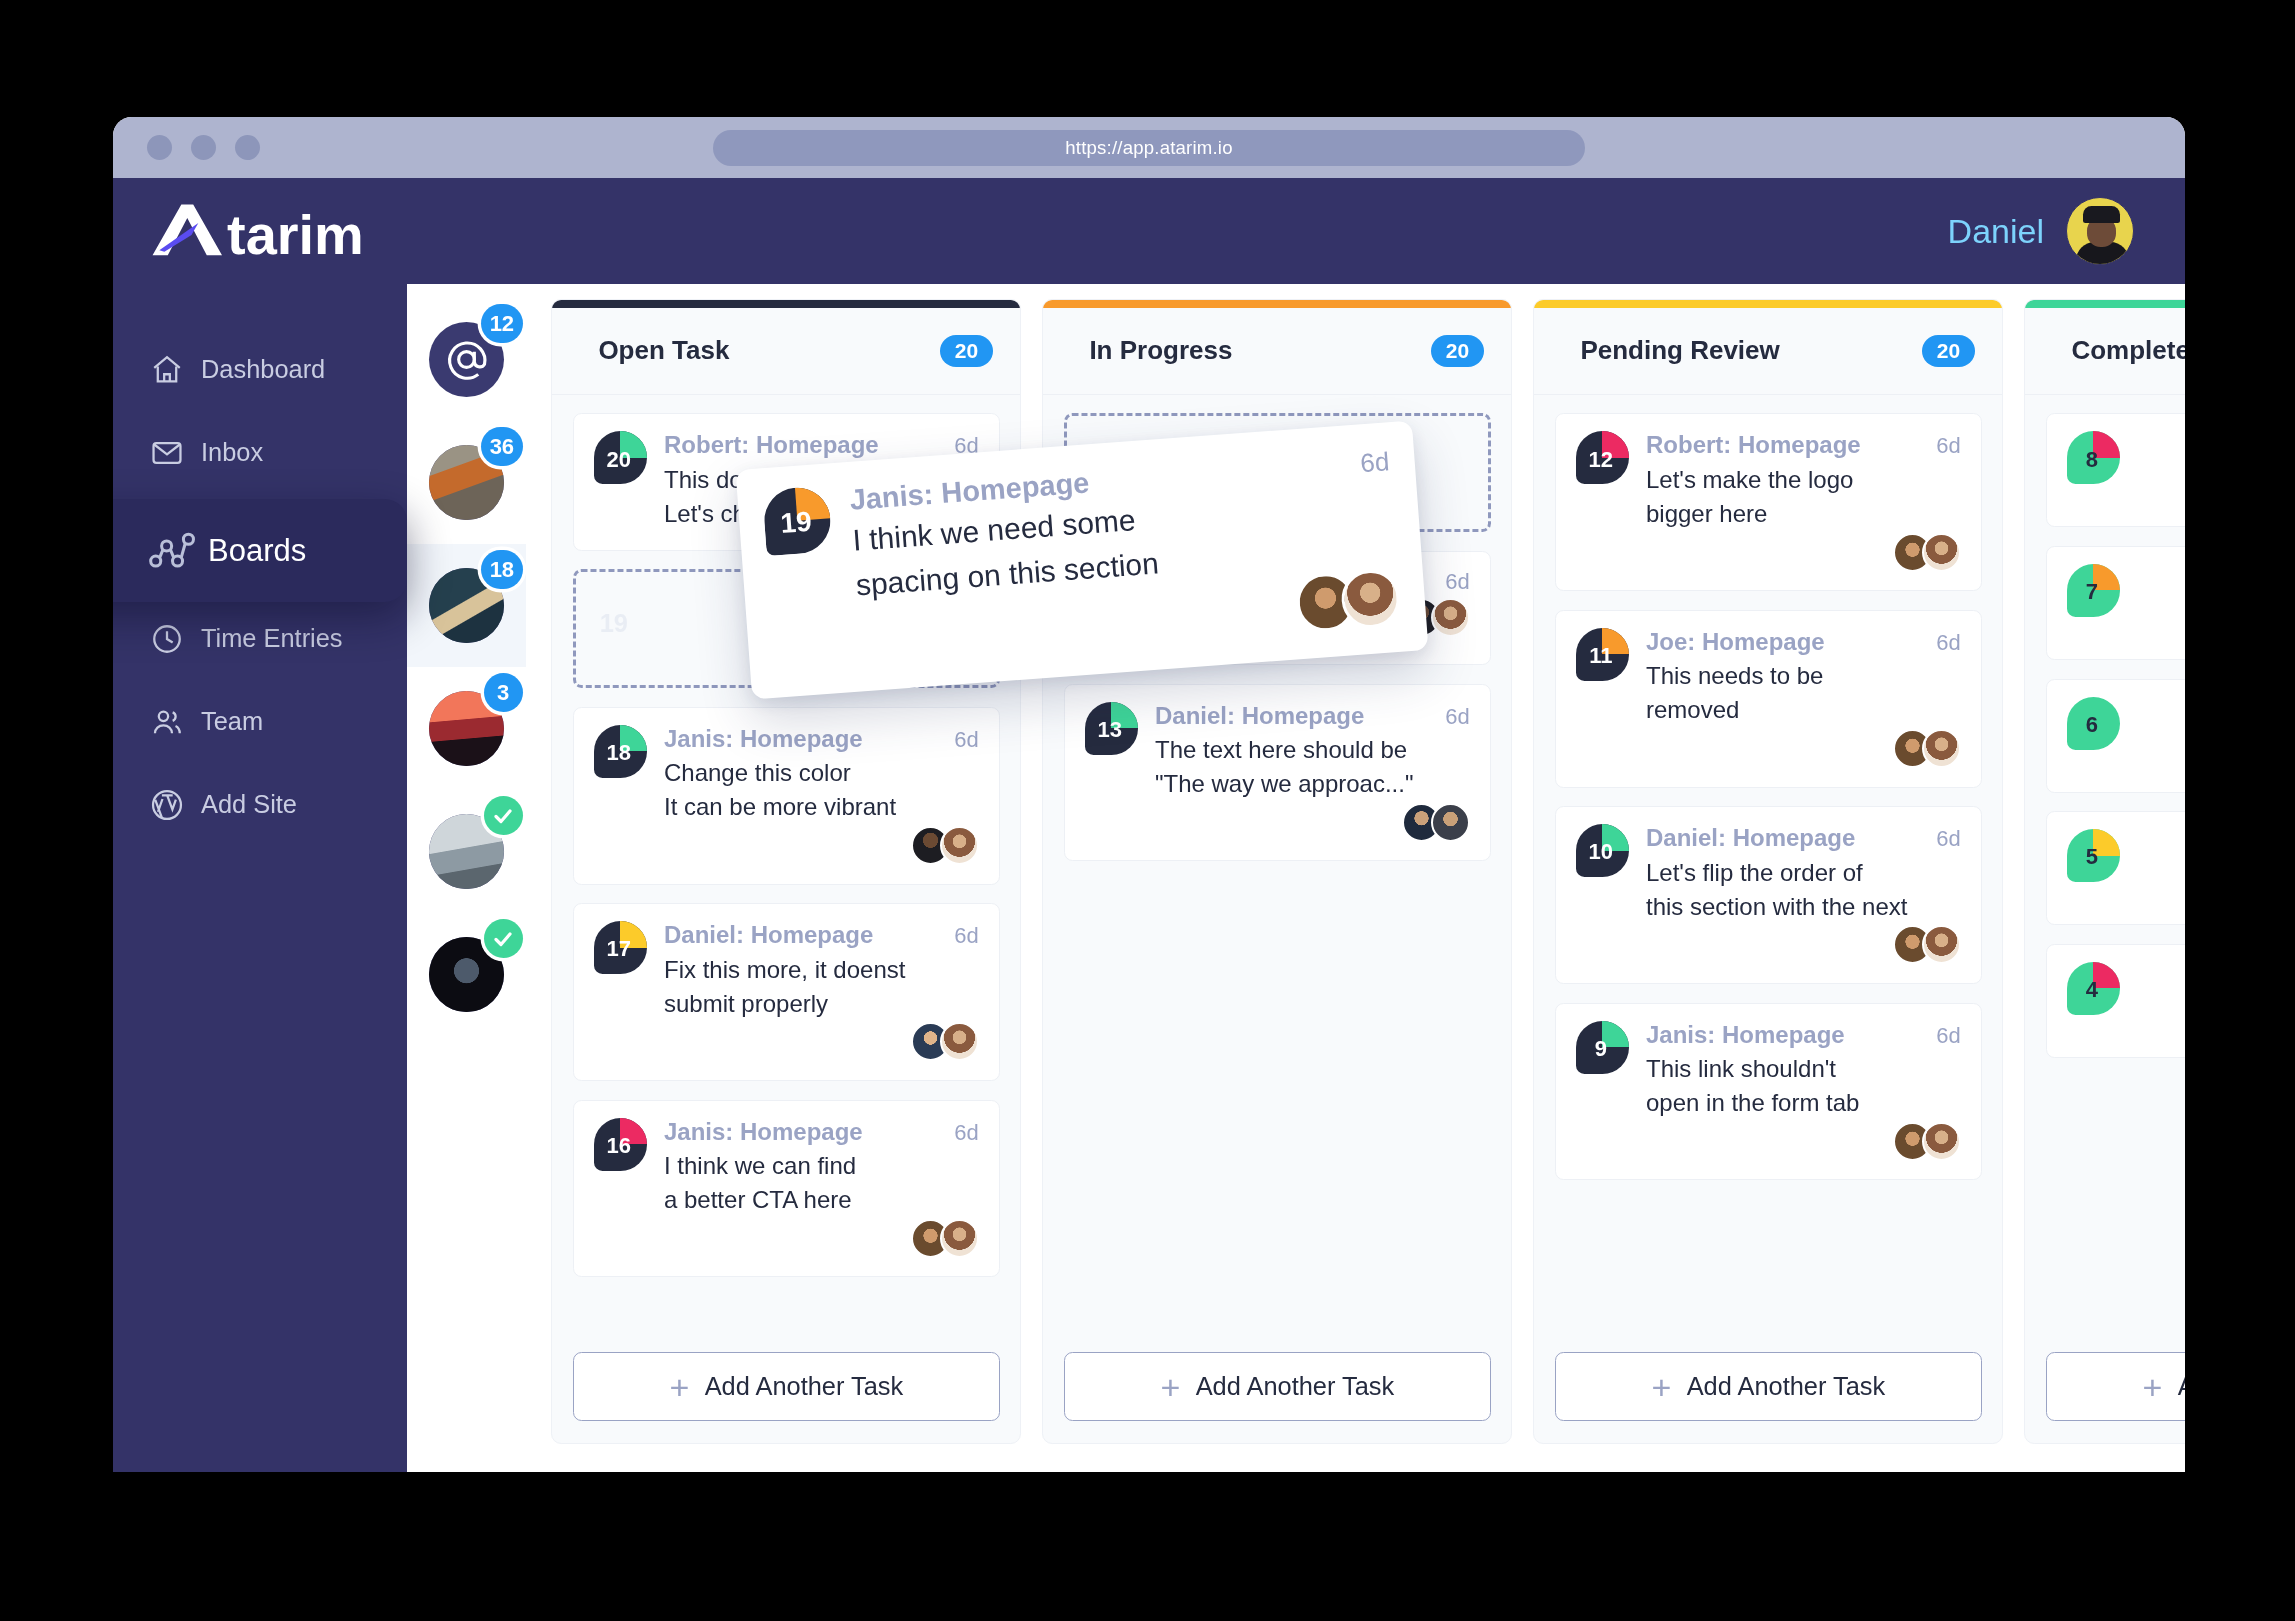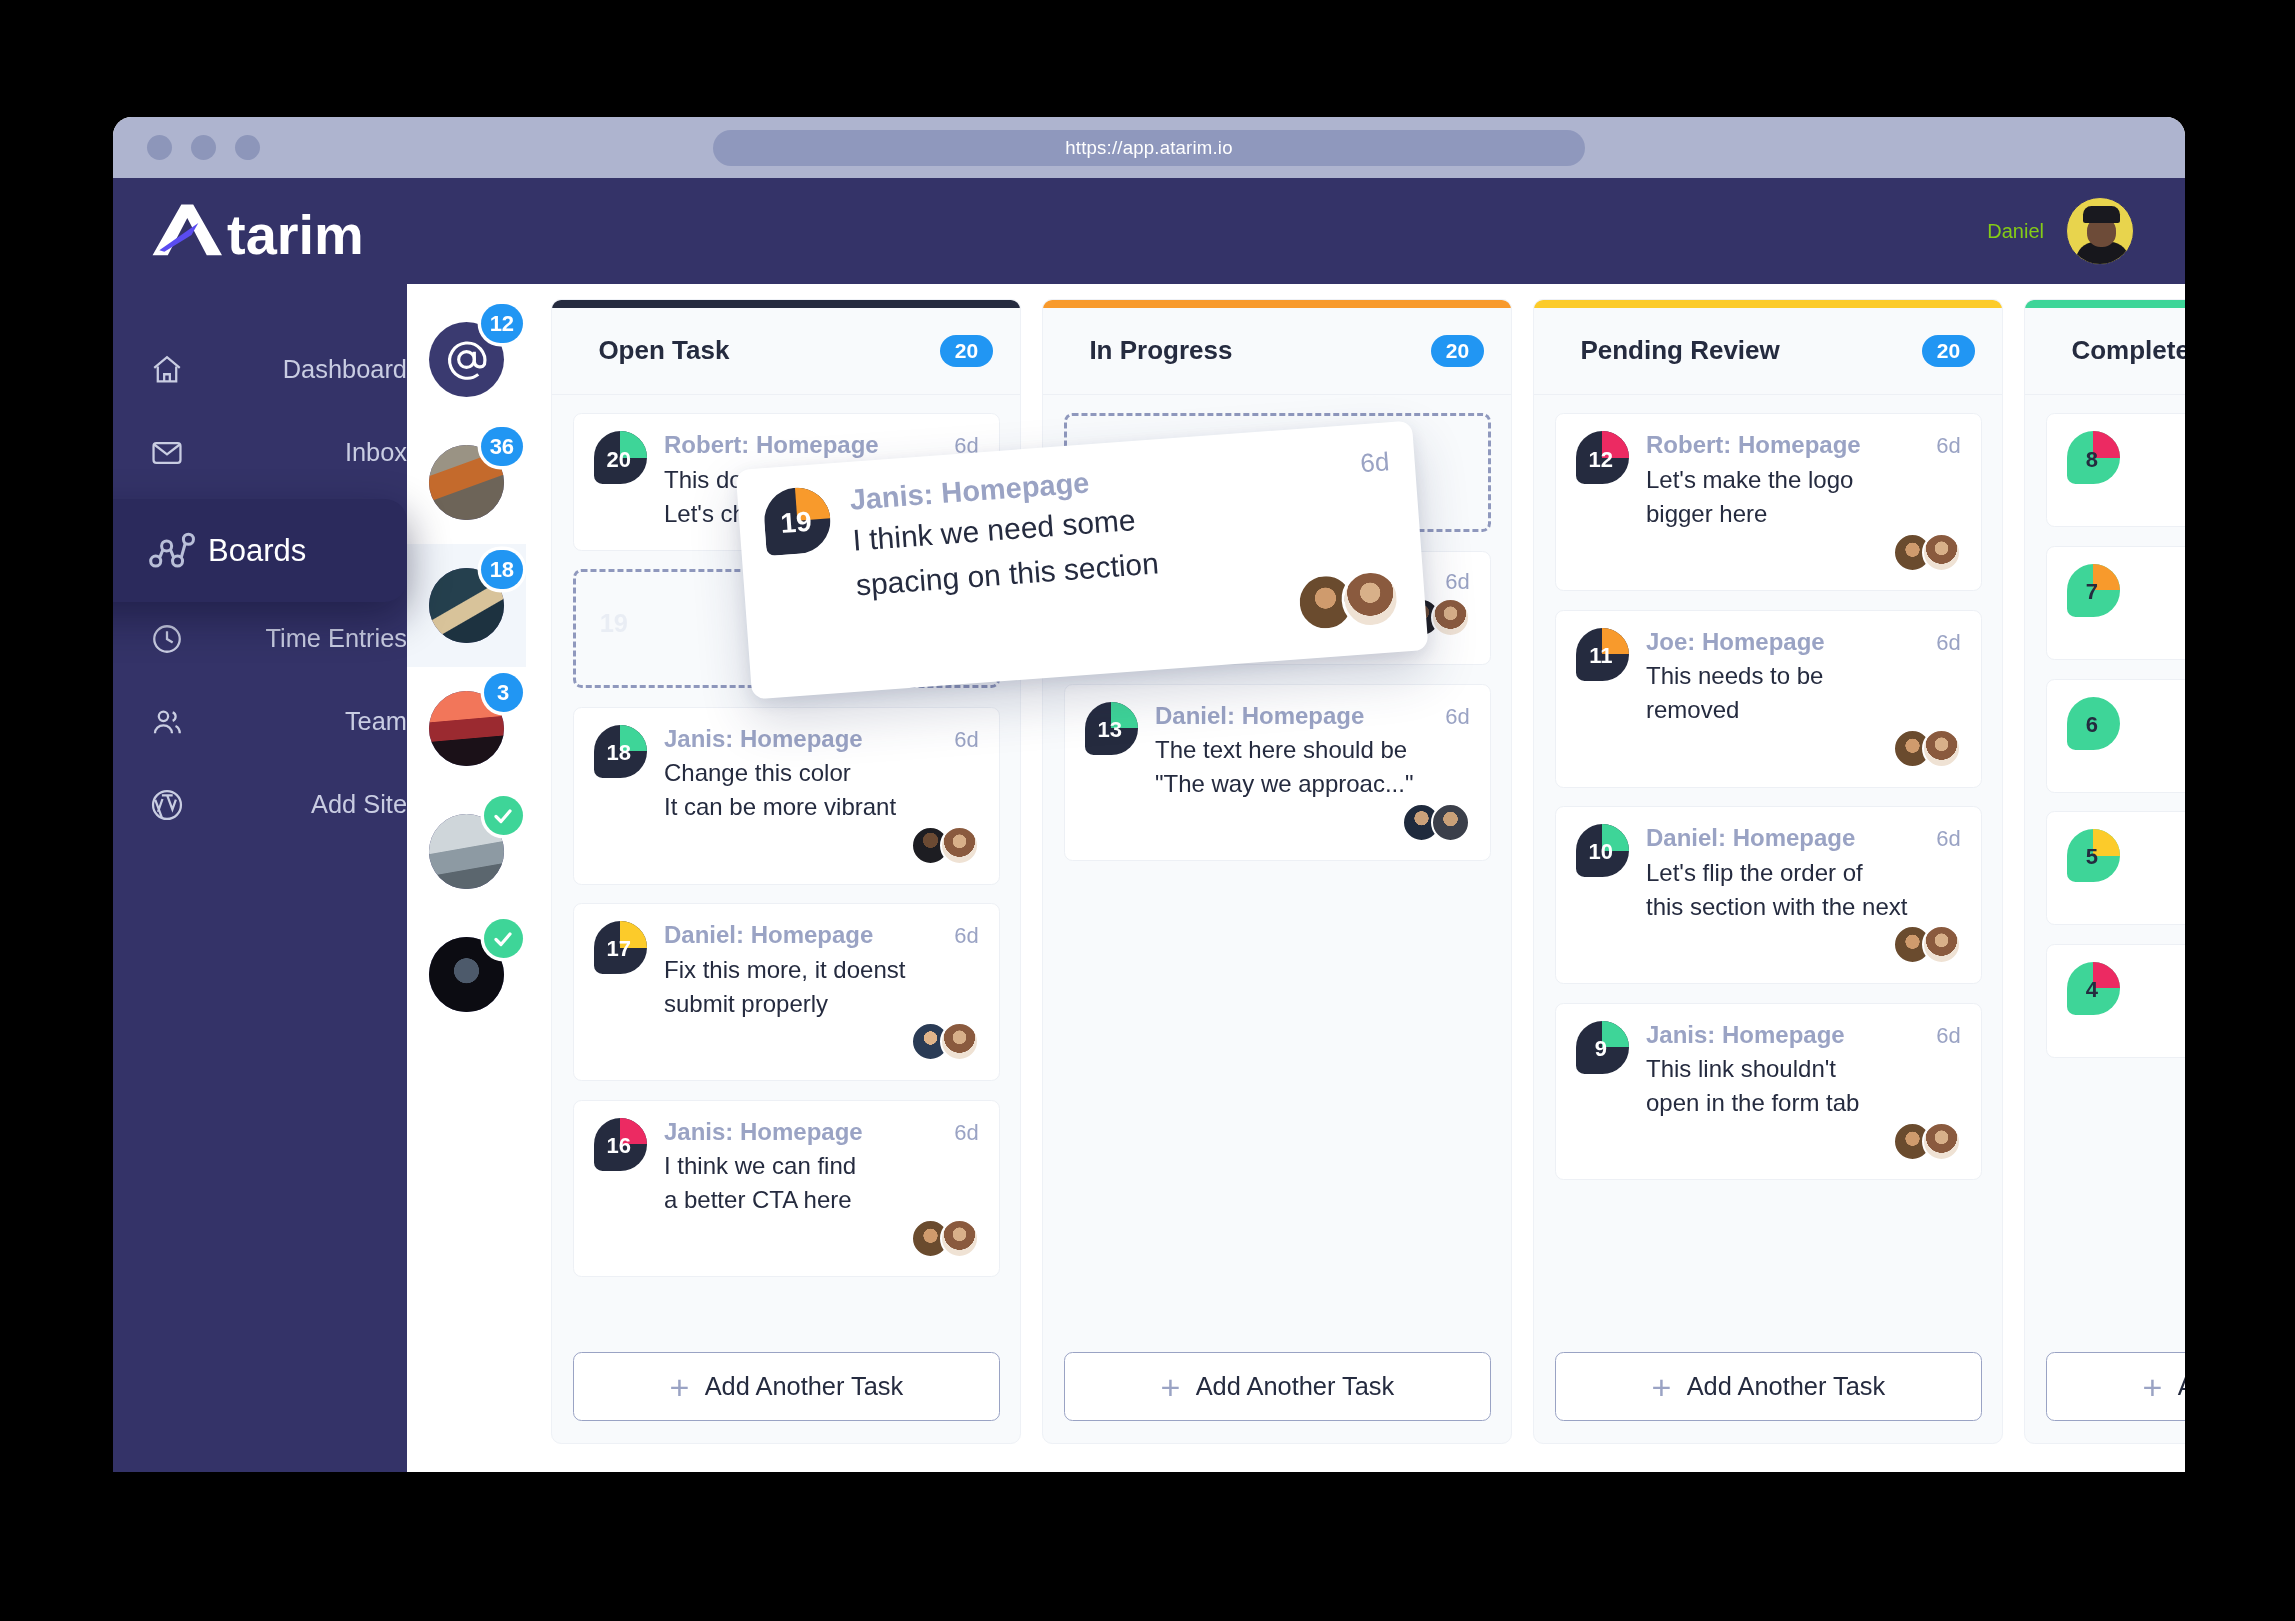--- a/index.html
+++ b/index.html
@@ -55,21 +55,21 @@
   #logo {
     margin-left: 36px;
     display: flex; align-items: center;
     position: relative;
   }
   #logo svg { display: block; }
   #user-area {
     position: absolute; right: 51px;
     display: flex; align-items: center; gap: 22px;
   }
-  #user-name { color: #84cc16; font-size: 20px; }
+  #user-name { color: #7dd3fc; font-size: 34px; }
   #user-avatar {
     width: 68px; height: 68px; border-radius: 50%;
     background: #e8d44d;
     position: relative; overflow: hidden;
     border: 1.7px solid #343368;
   }
   #user-avatar .hat {
     position: absolute; left: 16px; top: 7.6px;
     width: 37px; height: 17px; border-radius: 8.5px 8.5px 2.5px 2.5px;
     background: #19191f;
@@ -97,24 +97,23 @@
     width: 294px; flex: none;
     background: #343368;
     padding-top: 44px;
     position: relative;
     z-index: 5;
   }
   .nav-item {
     height: 83px;
     display: flex; align-items: center;
     padding-left: 36px;
-    gap: 8px;
+    gap: 16px;
     color: #c9cde2;
     font-size: 25.4px;
-    justify-content: space-between;
   }
   .nav-item .ico { width: 36px; height: 36px; flex: none; display: flex; align-items: center; justify-content: center; }
   .nav-item .ico svg { display: block; }
 
   #boards-pill {
     position: absolute;
     left: -96px; top: 215px;
     width: 390px; height: 103px;
     background: #2b2a5c;
     border-radius: 22px;

